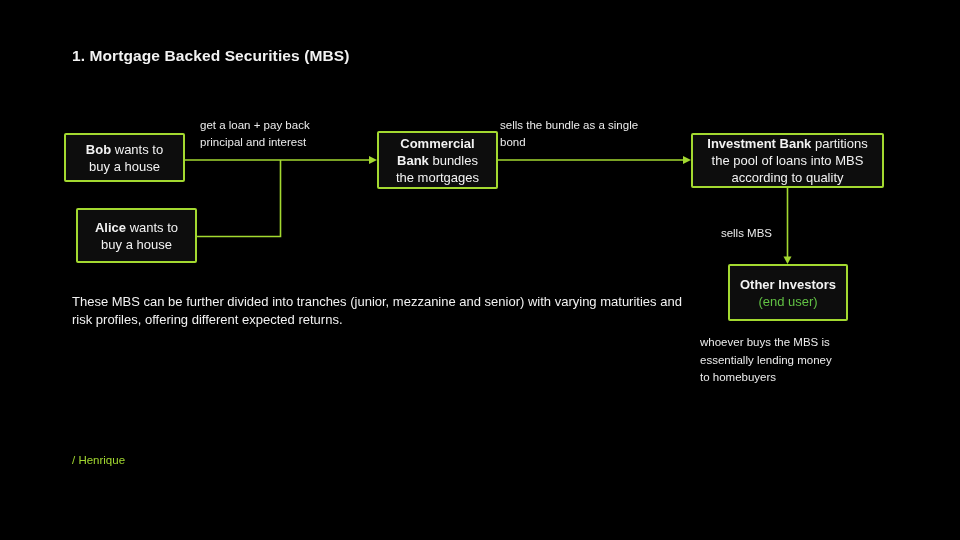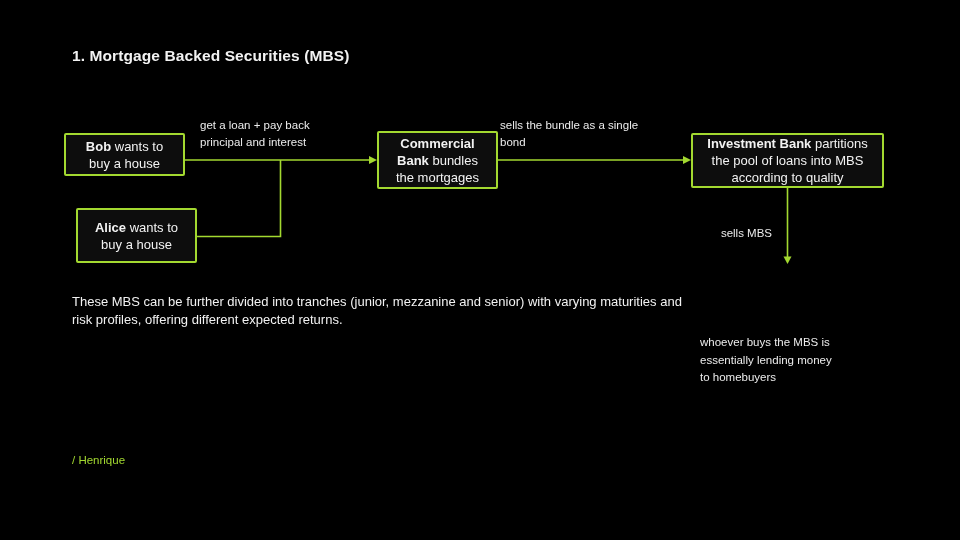--- a/index.html
+++ b/index.html
@@ -14,21 +14,21 @@
   body{font-family:"Liberation Sans","DejaVu Sans",sans-serif;color:var(--white);position:relative;}
   .canvas{position:absolute;left:0;top:0;width:960px;height:540px;background:var(--bg);}
 
   .title{position:absolute;left:72px;top:47px;font-size:15.5px;font-weight:700;letter-spacing:.1px;}
   .definition{position:absolute;left:72px;top:80px;font-size:11.5px;font-style:italic;color:#e8e8e8;}
 
   .box{position:absolute;border:2.5px solid var(--green);border-radius:2px;background:var(--box-bg);
        display:flex;flex-direction:column;justify-content:center;align-items:center;
        text-align:center;font-size:13px;line-height:17px;color:var(--white);}
   .b{font-weight:700;}
-  .box-bob{left:64px;top:133px;width:121px;height:43px;}
+  .box-bob{left:64px;top:133px;width:121px;height:49px;}
   .box-alice{left:64px;top:208px;width:121px;height:55px;margin-left:12px;}
   .box-commercial{left:377px;top:131px;width:121px;height:58px;}
   .box-investment{left:691px;top:133px;width:193px;height:55px;align-items:center;}
   .box-other{left:728px;top:264px;width:120px;height:57px;}
   .green-line{color:var(--green-text);}
 
   .flow-label{position:absolute;font-size:11.5px;line-height:17px;text-align:left;color:#ececec;}
   .label-loan{left:200px;top:117px;width:161px;}
   .label-bundle{left:500px;top:117px;width:190px;}
   .label-sellsmbs{left:700px;top:225px;width:72px;text-align:right;}
@@ -76,20 +76,24 @@
     <div><span class="b">Bank</span><span> bundles</span></div>
     <div>the mortgages</div>
   </div>
 
   <div class="box box-investment">
     <div><span class="b">Investment Bank</span><span> partitions</span></div>
     <div>the pool of loans into MBS</div>
     <div>according to quality</div>
   </div>
 
+  <div class="box box-other">
+    <div class="b">Other Investors</div>
+    <div class="green-line">(end user)</div>
+  </div>
 
   <div class="flow-label label-loan">
     <div>get a loan + pay back</div>
     <div>principal and interest</div>
   </div>
 
   <div class="flow-label label-bundle">
     <div>sells the bundle as a single</div>
     <div>bond</div>
   </div>

